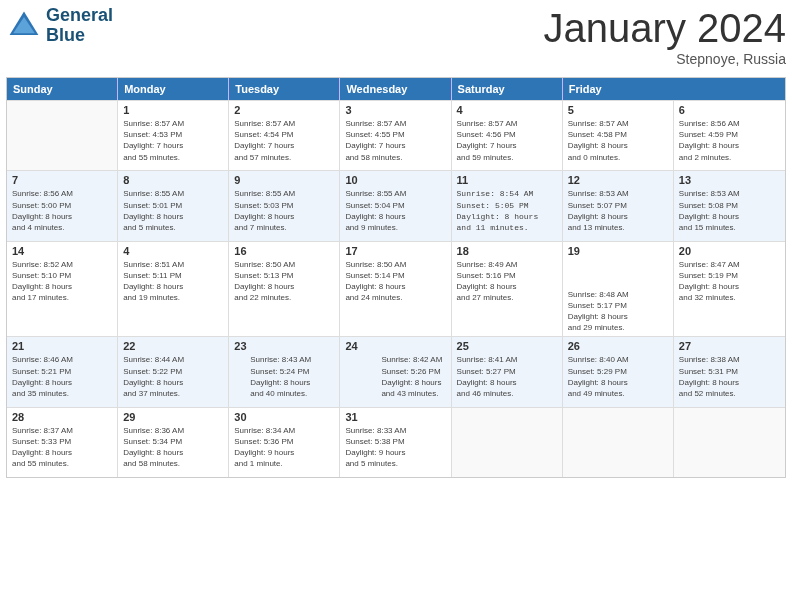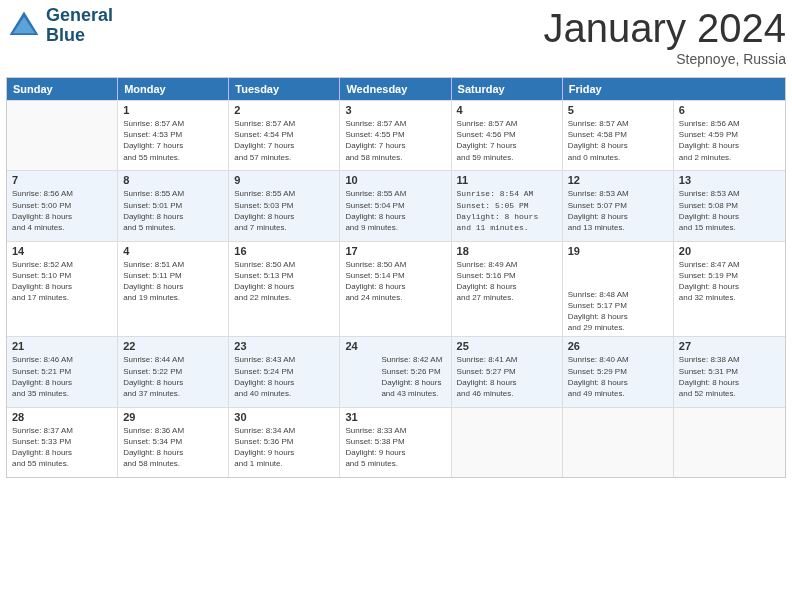--- a/index.html
+++ b/index.html
@@ -294,21 +294,21 @@
           </div>
           <div class="cal-cell">
             <div class="cell-day">22</div>
             <div class="cell-info" style="white-space: pre-line;">Sunrise: 8:44 AM
 Sunset: 5:22 PM
 Daylight: 8 hours
 and 37 minutes.</div>
           </div>
           <div class="cal-cell">
             <div class="cell-day">23</div>
-            <div class="cell-info" style="white-space: pre-line;">Sunrise: 8:43 AM
+            <div class="cell-info" style="white-space: pre-line; margin-left: 16px;">Sunrise: 8:43 AM
 Sunset: 5:24 PM
 Daylight: 8 hours
 and 40 minutes.</div>
           </div>
           <div class="cal-cell">
             <div class="cell-day">24</div>
             <div class="cell-info" style="white-space: pre-line; margin-left: 36px;">Sunrise: 8:42 AM
 Sunset: 5:26 PM
 Daylight: 8 hours
 and 43 minutes.</div>

